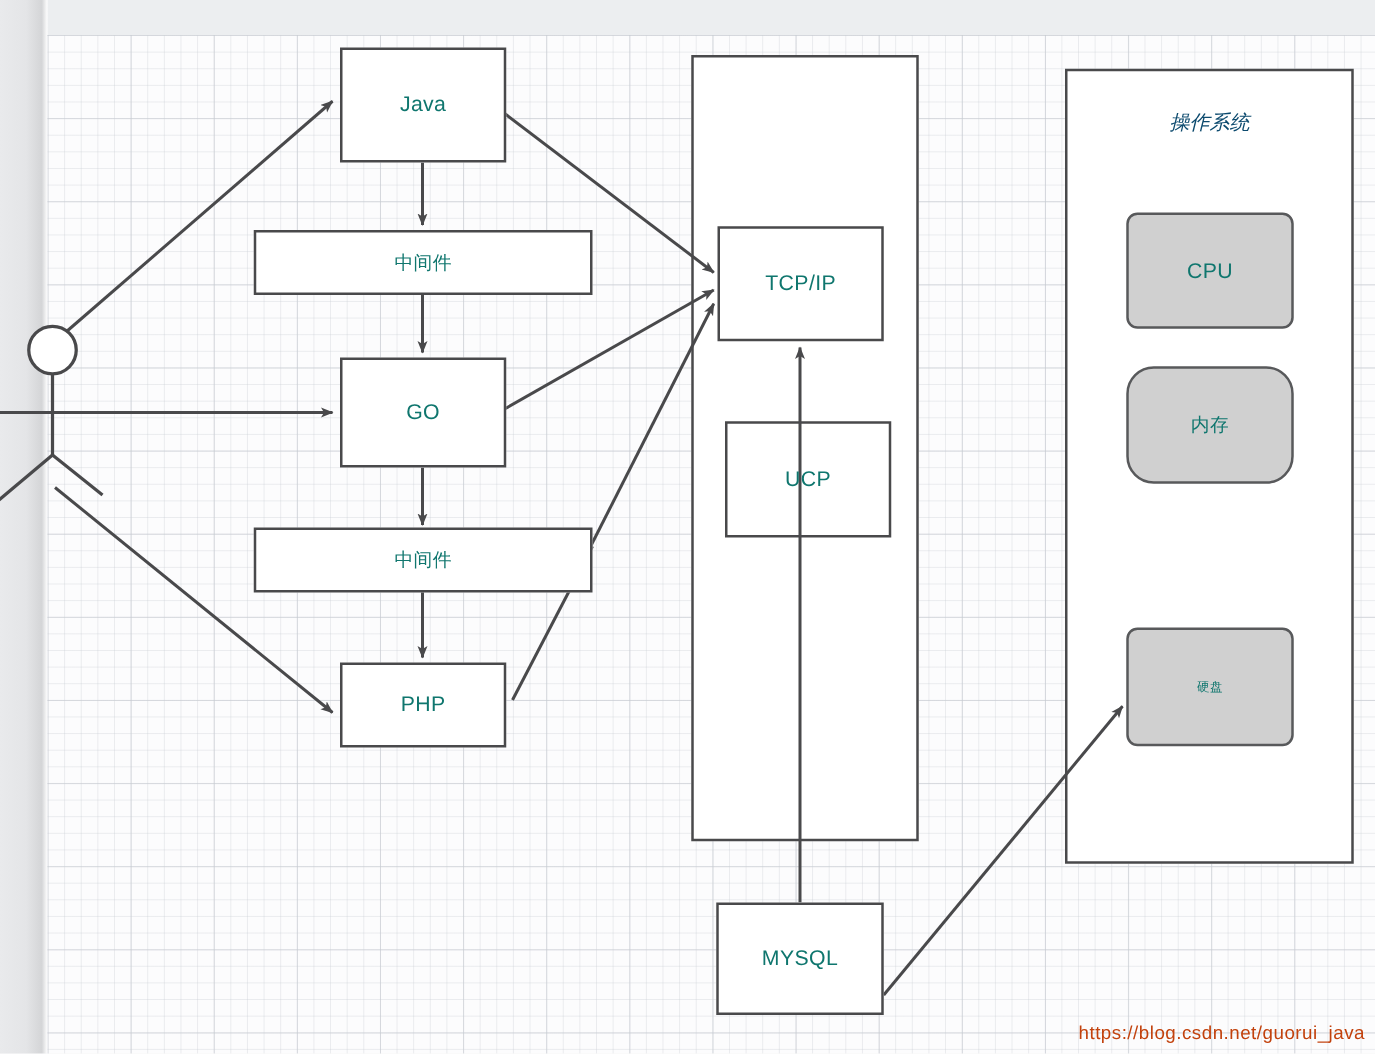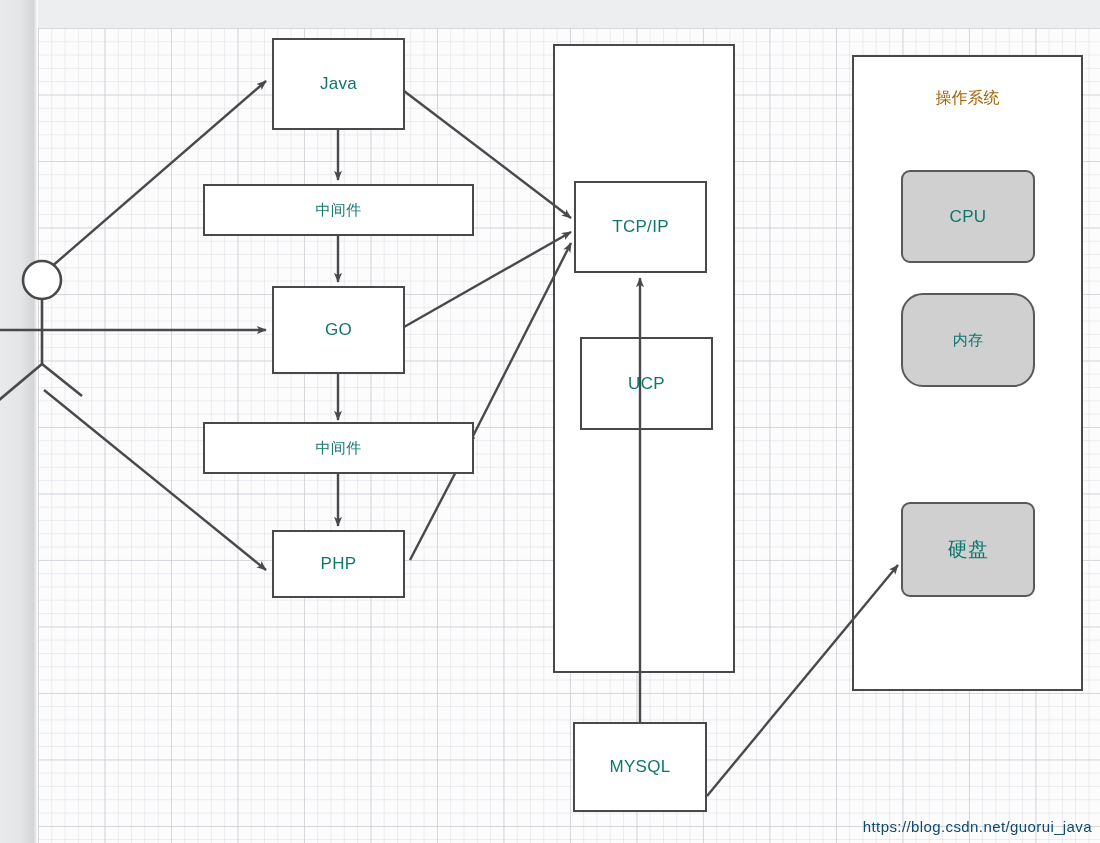--- a/index.html
+++ b/index.html
@@ -64,44 +64,45 @@
   }
   .container-node {
     position: absolute;
     box-sizing: border-box;
     border: 2px solid #49494b;
     background: #ffffff;
     z-index: 2;
   }
   .container-label {
     position: absolute;
-    color: #a16207;
+    color: #0c4a6e;
     font-size: 16px;
     z-index: 6;
     white-space: nowrap;
+    font-style: italic;
   }
   #svg-layer {
     position: absolute;
     left: 0; top: 0;
     width: 1100px; height: 843px;
     z-index: 3;
     pointer-events: none;
   }
   #svg-actor {
     position: absolute;
     left: 0; top: 0;
     width: 1100px; height: 843px;
     z-index: 6;
     pointer-events: none;
   }
   #watermark {
     position: absolute;
     right: 8px;
     bottom: 8px;
-    color: #0c4a6e;
+    color: #c2410c;
     font-size: 15px;
     letter-spacing: 0.4px;
     z-index: 8;
     white-space: nowrap;
   }
 </style>
 </head>
 <body>
 
 <div id="canvas">
@@ -190,19 +191,19 @@
   </div>
 
   <div class="node hw" style="left:901px; top:170px; width:134px; height:93px;">
     <span>CPU</span>
   </div>
 
   <div class="node hw" style="left:901px; top:293px; width:134px; height:94px; font-size:15px;border-radius:22px;">
     <span>内存</span>
   </div>
 
-  <div class="node hw" style="left:901px; top:502px; width:134px; height:95px; font-size:20px;">
+  <div class="node hw" style="left:901px; top:502px; width:134px; height:95px; font-size:10px;">
     <span>硬盘</span>
   </div>
 
   <div id="watermark">https://blog.csdn.net/guorui_java</div>
 
 </div>
 
 </body></html>

